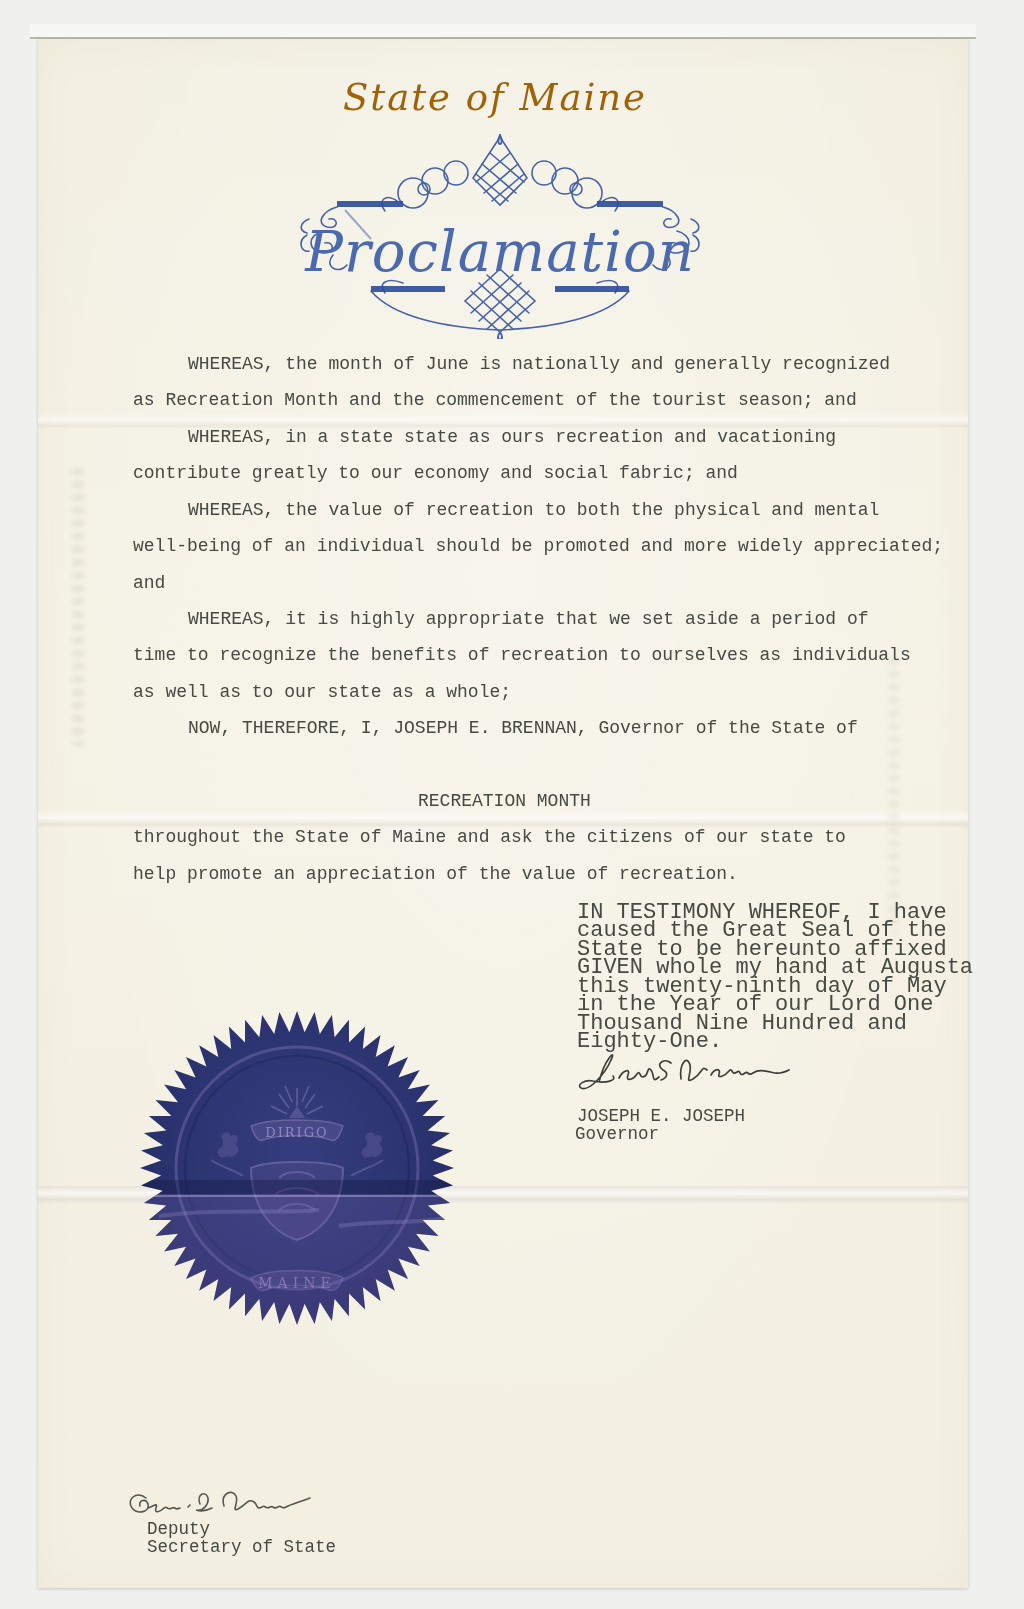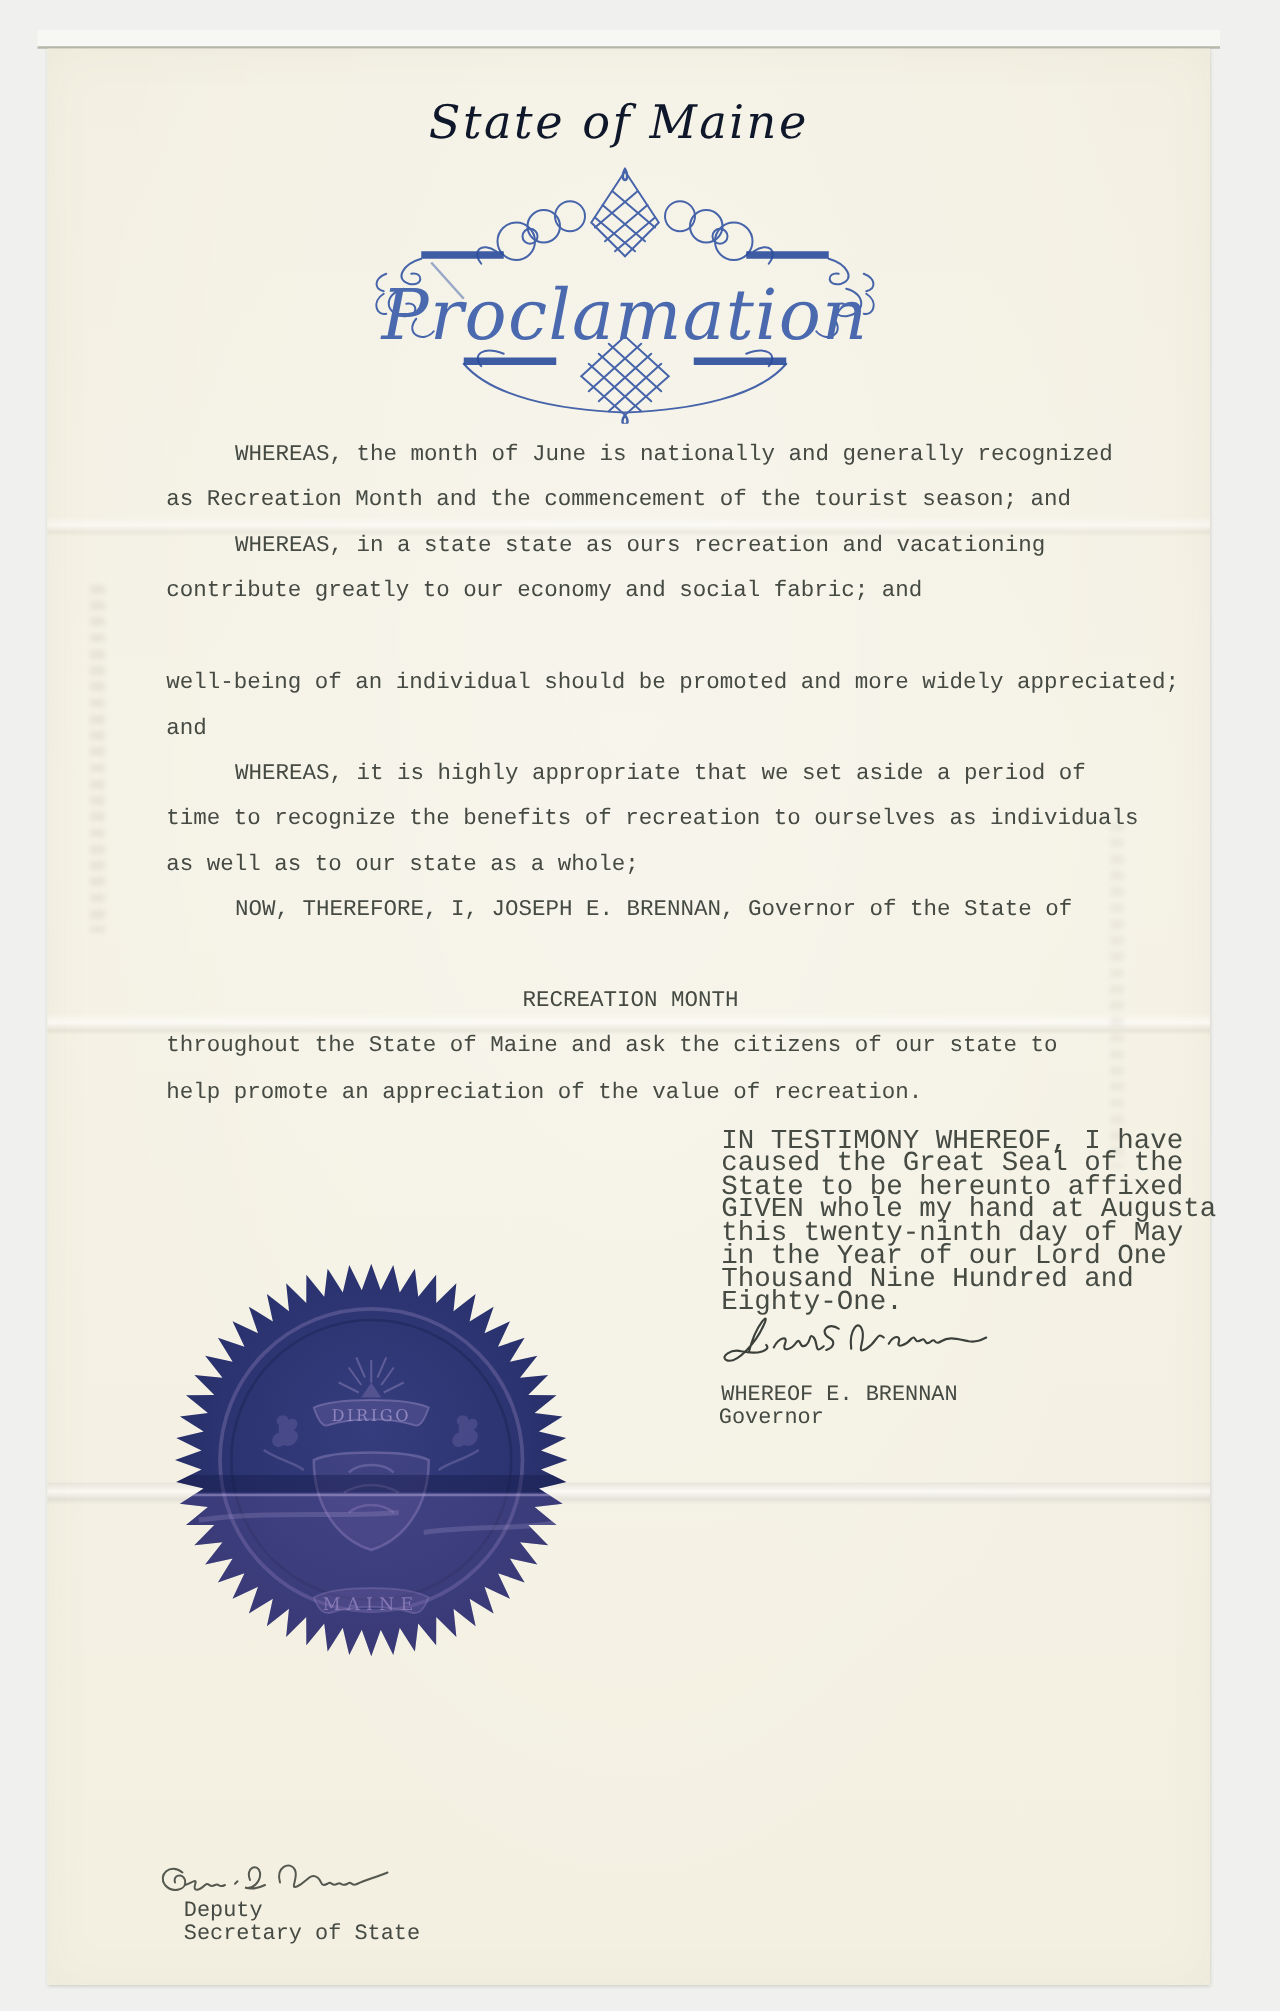--- a/index.html
+++ b/index.html
@@ -16,21 +16,21 @@
   .crease.c1{top:413px;height:16px;background:linear-gradient(180deg,rgba(255,255,255,0) 0%,rgba(255,255,255,0.45) 45%,rgba(110,104,82,0.07) 80%,rgba(255,255,255,0) 100%);}
   .crease.c2{top:810px;height:18px;background:linear-gradient(180deg,rgba(255,255,255,0) 0%,rgba(255,255,255,0.55) 45%,rgba(110,104,82,0.09) 80%,rgba(255,255,255,0) 100%);}
   .crease.c3{top:1186px;height:18px;background:linear-gradient(180deg,rgba(120,114,140,0.10) 0%,rgba(255,255,255,0.5) 40%,rgba(100,95,120,0.10) 75%,rgba(255,255,255,0) 100%);}
   .bleed{position:absolute;pointer-events:none;filter:blur(2px);opacity:.6;
          background:repeating-linear-gradient(180deg,rgba(140,138,124,0.22) 0 7px,rgba(0,0,0,0) 7px 13px);}
   .bleed.left{left:72px;top:468px;width:12px;height:278px;}
   .bleed.right{left:888px;top:658px;width:11px;height:276px;opacity:.45;}
 
   .letterhead{position:absolute;left:0;top:76px;width:990px;text-align:center;
               font-family:"DejaVu Serif",serif;font-style:italic;font-size:37px;
-              color:#0f172a;letter-spacing:2px;}
+              color:#a16207;letter-spacing:2px;}
   .ornament{position:absolute;left:293px;top:131px;}
   .banner-word{font-family:"DejaVu Serif",serif;font-style:italic;fill:#4a69ae;font-size:56px;letter-spacing:1px;}
 
   .tline{position:absolute;white-space:pre;color:#454a43;}
   .body-line{left:133px;font-size:18px;line-height:20px;}
   .body-line.ind{padding-left:55px;}
   .body-line.ctr{left:402px;padding-left:0;margin-left:16px;}
   .test-line{left:577px;font-size:22px;line-height:19px;}
   .sig-label{font-size:17.5px;}
 
@@ -99,20 +99,21 @@
         <path d="M262,158 L336,158"></path>
     </g>
     <path d="M52,79 L78,108" stroke="#9aa8c8" stroke-width="2" fill="none"></path>
     <text class="banner-word" x="207" y="140" text-anchor="middle"><tspan>Proclamation</tspan></text>
   </svg>
 
   <div class="tline body-line ind" style="top:354px">WHEREAS, the month of June is nationally and generally recognized</div>
   <div class="tline body-line" style="top:390px">as Recreation Month and the commencement of the tourist season; and</div>
   <div class="tline body-line ind" style="top:427px">WHEREAS, in a state state as ours recreation and vacationing</div>
   <div class="tline body-line" style="top:463px">contribute greatly to our economy and social fabric; and</div>
+  <div class="tline body-line ind" style="top:500px">WHEREAS, the value of recreation to both the physical and mental</div>
   <div class="tline body-line" style="top:536px">well-being of an individual should be promoted and more widely appreciated;</div>
   <div class="tline body-line" style="top:573px">and</div>
   <div class="tline body-line ind" style="top:609px">WHEREAS, it is highly appropriate that we set aside a period of</div>
   <div class="tline body-line" style="top:645px">time to recognize the benefits of recreation to ourselves as individuals</div>
   <div class="tline body-line" style="top:682px">as well as to our state as a whole;</div>
   <div class="tline body-line ind" style="top:718px">NOW, THEREFORE, I, JOSEPH E. BRENNAN, Governor of the State of</div>
   <div class="tline body-line ctr" style="top:791px">RECREATION MONTH</div>
   <div class="tline body-line" style="top:827px">throughout the State of Maine and ask the citizens of our state to</div>
   <div class="tline body-line" style="top:864px">help promote an appreciation of the value of recreation.</div>
 
@@ -127,21 +128,21 @@
 
   <svg class="sig" style="left:573px;top:1042px" width="220" height="56" viewBox="0 0 220 56">
     <g fill="none" stroke="#3c403a" stroke-width="1.7" stroke-linecap="round">
       <path d="M26,40 C32,16 44,6 38,18 C32,32 16,50 8,46 C3,43 12,37 20,39 C34,42 44,38 40,34"></path>
       <path d="M46,36 C50,28 58,26 55,33 C52,40 60,38 64,32 C68,27 66,38 72,34 C76,31 74,24 78,28 C82,33 78,42 86,35"></path>
       <path d="M98,21 C90,15 82,23 90,28 C96,31 94,36 88,38"></path>
       <path d="M108,37 C106,22 114,12 117,23 C119,32 111,42 120,37 C130,31 128,23 134,28"></path>
       <path d="M138,33 C142,26 148,26 146,32 C144,37 152,34 156,29 C160,25 158,34 164,30 C168,27 166,36 172,31 C176,28 174,35 180,31 C186,27 192,29 202,31 C208,32 212,30 216,28"></path>
     </g>
   </svg>
-  <div class="tline sig-label" style="left:577px;top:1106px">WHEREOF E. BRENNAN</div>
+  <div class="tline sig-label" style="left:577px;top:1106px">JOSEPH E. JOSEPH</div>
   <div class="tline sig-label" style="left:575px;top:1124px">Governor</div>
 
   <svg class="seal-wrap" width="316" height="316" viewBox="0 0 316 316">
     <defs>
       <radialGradient id="sealGrad" cx="50%" cy="42%" r="65%">
         <stop offset="0%" stop-color="#353d7e"></stop>
         <stop offset="60%" stop-color="#2b3370"></stop>
         <stop offset="100%" stop-color="#252c63"></stop>
       </radialGradient>
       <clipPath id="sealClip">

